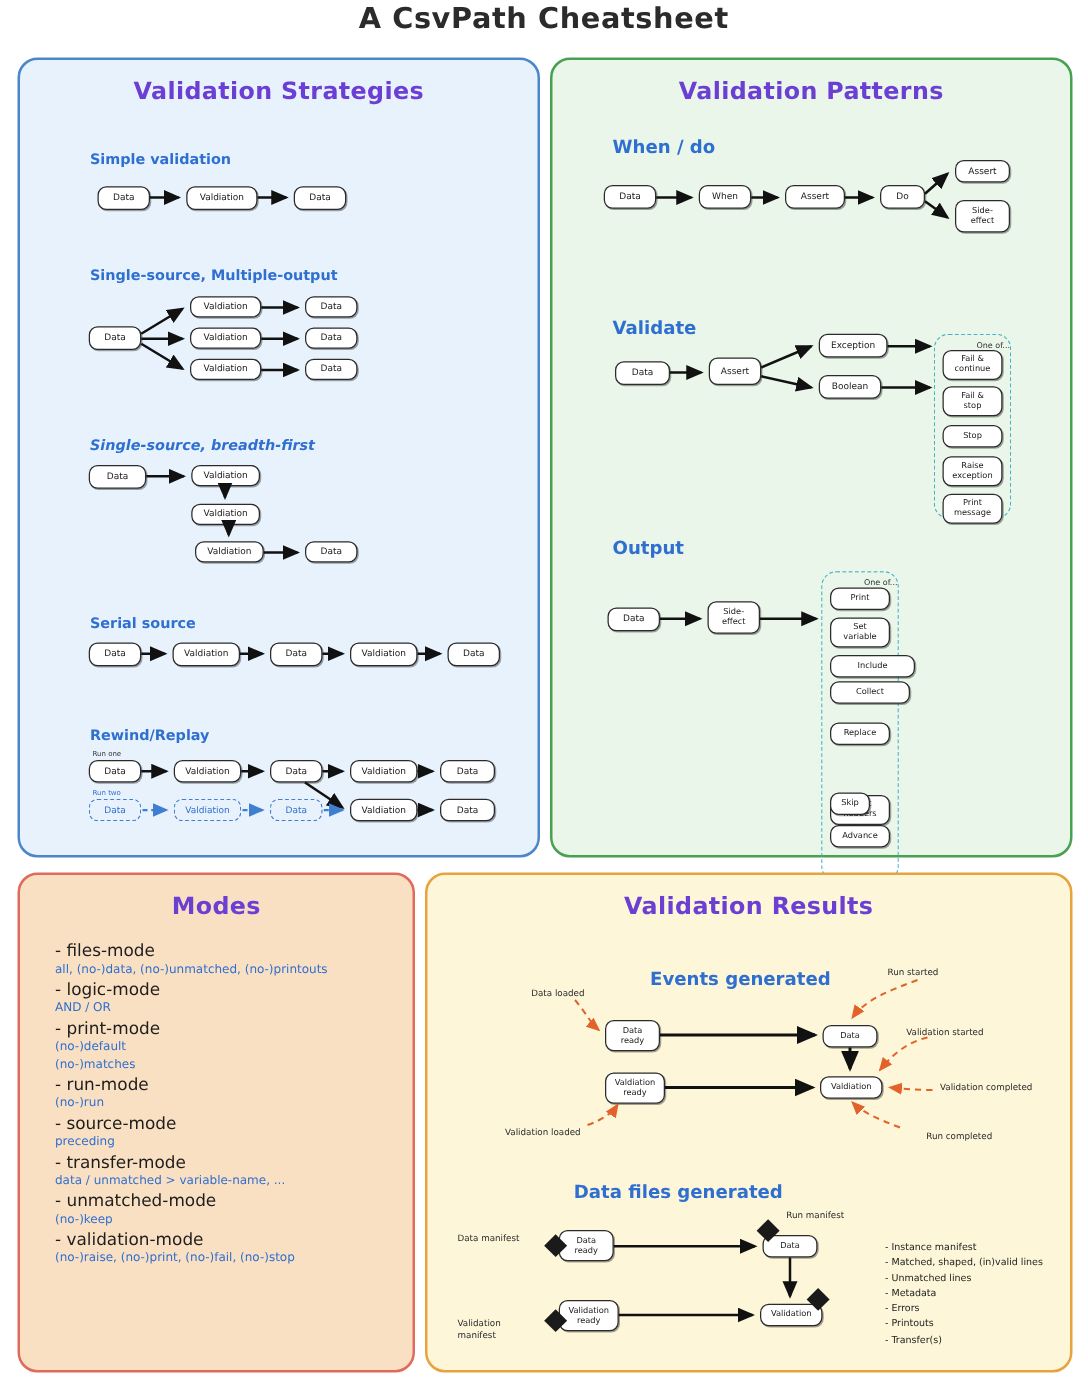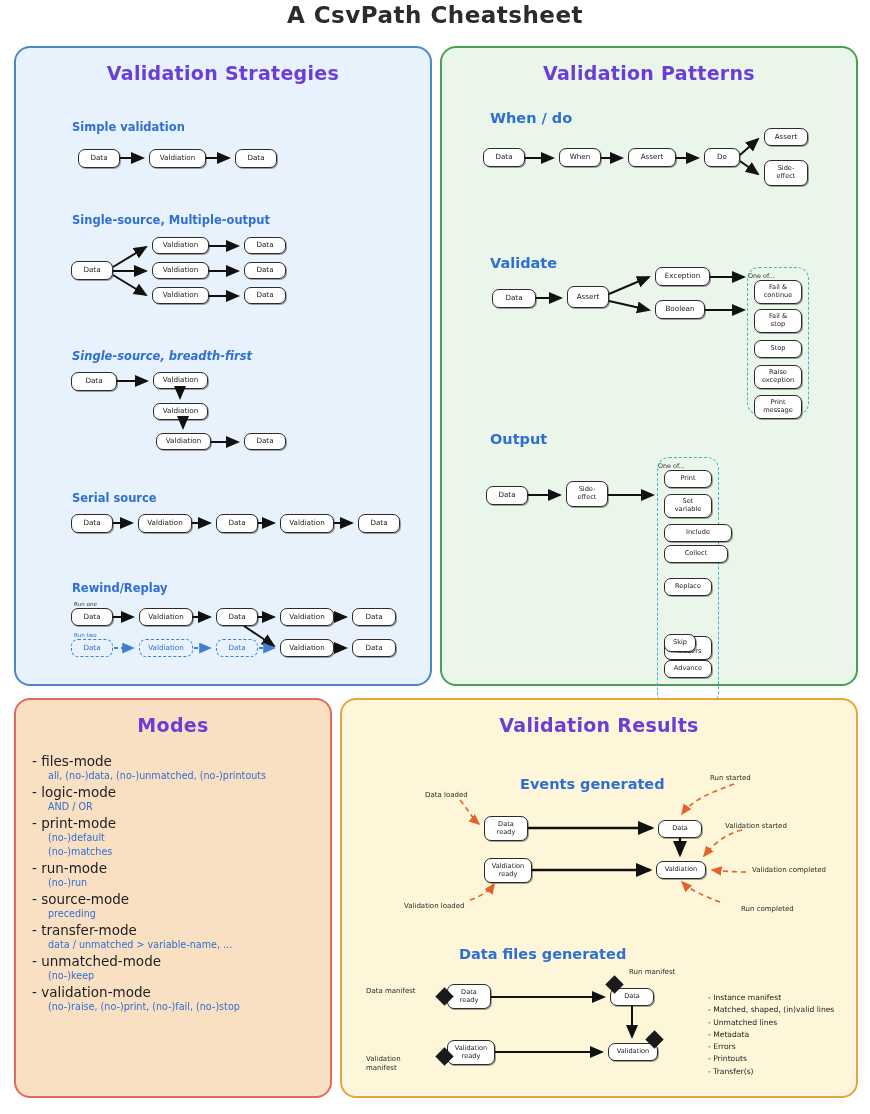--- a/index.html
+++ b/index.html
@@ -60,28 +60,28 @@
   .runlabel{
     position:absolute;font-size:5.6px;color:#333;white-space:nowrap;
   }
   .runlabel.blue{color:#2f6fd0;}
 
   .oneof{
     position:absolute;box-sizing:border-box;
     border:1.5px dashed #45b3c6;border-radius:12px;
   }
   .oneof-cap{
-    position:absolute;width:100%;text-align:left;top:4px;
+    position:absolute;width:100%;text-align:right;top:4px;
     font-size:6.4px;color:#333;
   }
 
   
-  .modes-list{position:absolute;left:16px;top:52px;width:290px;}
+  .modes-list{position:absolute;left:28px;top:52px;width:290px;}
   .mode-item{font-size:13.5px;color:#1d1d1d;margin-top:1px;white-space:nowrap;}
-  .mode-vals{font-size:9.6px;color:#2f6fd0;margin-left:16px;margin-top:1px;
+  .mode-vals{font-size:9.6px;color:#2f6fd0;margin-top:1px;
     margin-bottom:3px;white-space:nowrap;}
 
   
   .rlabel{position:absolute;font-size:7px;color:#2b2b2b;white-space:nowrap;}
   .rlist{position:absolute;font-size:7.6px;color:#1d1d1d;line-height:1.62;white-space:nowrap;}
   .diamond{
     position:absolute;width:13px;height:13px;background:#1a1a1a;
     transform:rotate(45deg);
   }
 </style>

